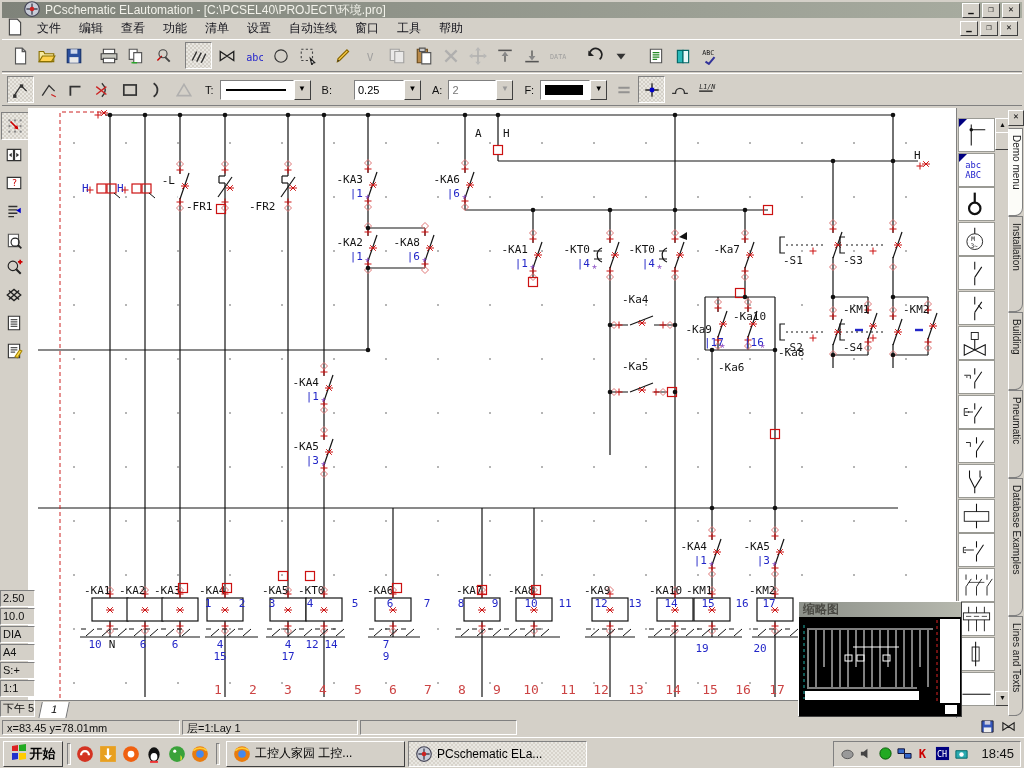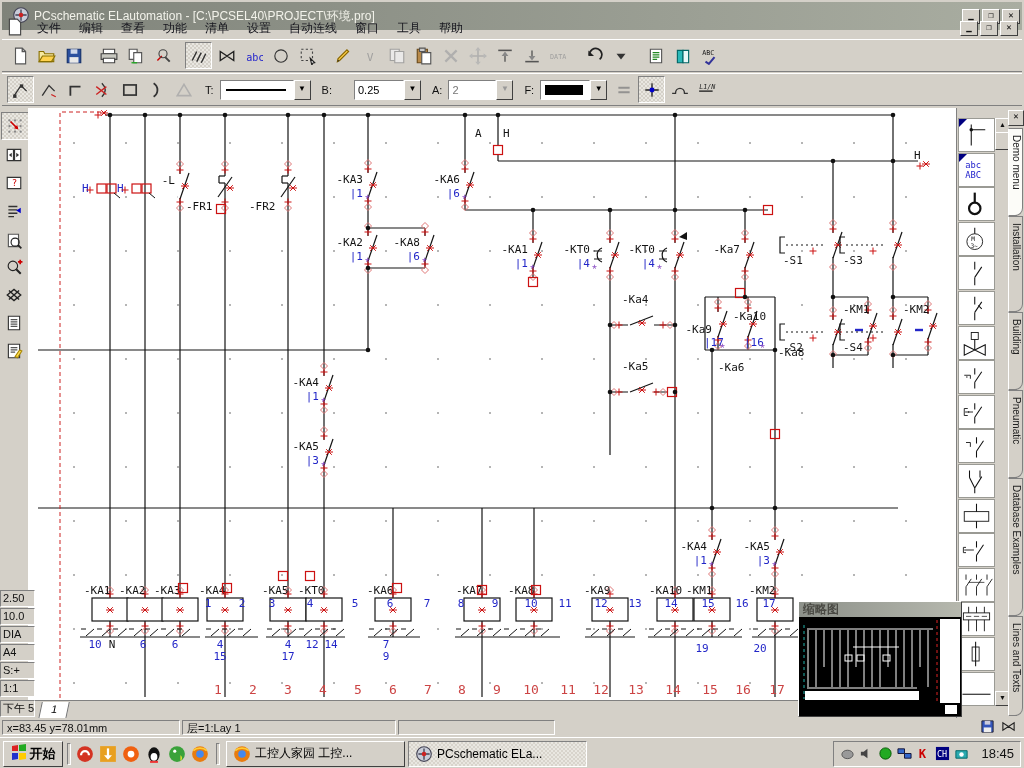--- a/index.html
+++ b/index.html
@@ -2,23 +2,23 @@
 <html><head>
 <meta charset="utf-8">
 <style>
   html,body{margin:0;padding:0;background:#555;}
   #root{position:relative;width:1024px;height:768px;overflow:hidden;
         font-family:"Liberation Sans",sans-serif;background:#d4d0c8;font-size:12px;}
   .abs{position:absolute;}
   
   .raised{border:1px solid;border-color:#ffffff #404040 #404040 #ffffff;background:#d4d0c8;}
   .sunken{border:1px solid;border-color:#808080 #ffffff #ffffff #808080;background:#d4d0c8;}
-  #titlebar{left:2px;top:2px;width:1020px;height:28px;
+  #titlebar{left:2px;top:2px;width:1020px;height:16px;
     background:linear-gradient(90deg,#7f837a,#a9ada1);color:#f2f2ea;
-    display:flex;align-items:center;padding-left:10px;box-sizing:border-box;}
+    display:flex;align-items:center;padding-left:21px;box-sizing:border-box;}
   #titlebar .ttxt{font-size:12px;white-space:nowrap;margin-left:4px;}
   .winbtn{width:16px;height:13px;font-size:9px;line-height:11px;text-align:center;
     color:#111;font-family:"DejaVu Sans Mono",monospace;}
   #menubar{left:2px;top:18px;width:1020px;height:21px;display:flex;align-items:center;}
   .menu-item{padding:3px 9px;color:#15151d;}
   .tbar{left:2px;width:1020px;height:33px;display:flex;align-items:center;
     border-top:1px solid #fff;border-bottom:1px solid #808080;padding-left:4px;box-sizing:border-box;}
   .tb-btn{width:25px;height:25px;display:flex;align-items:center;justify-content:center;margin:0 1px;}
   .tb-btn.pr{border:1px solid;border-color:#808080 #fff #fff #808080;
     background:repeating-conic-gradient(#e9e7e1 0% 25%, #d4d0c8 0% 50%) 0 0/4px 4px;}
@@ -1513,21 +1513,21 @@
           <line x1="5" y1="8" x2="5" y2="82" stroke="#20b2aa" stroke-width="1" stroke-dasharray="3,3"></line>
           <line x1="138" y1="3" x2="138" y2="85" stroke="#dd2222" stroke-width="1" stroke-dasharray="3,3"></line>
           <rect x="0" y="86" width="162" height="13" fill="#000"></rect>
           <rect x="146" y="88" width="12" height="9" fill="#fff"></rect>
         </svg>
     </div>
   </div>
 
   <div id="statusbar" class="abs">
     <span class="sb-panel" style="width:178px;">x=83.45 y=78.01mm</span>
-    <span class="sb-panel" style="width:214px;">层=1:Lay 1</span>
+    <span class="sb-panel" style="width:176px;">层=1:Lay 1</span>
     <span class="sb-panel" style="width:157px;"></span>
     <span style="margin-left:auto;display:flex;gap:6px;margin-right:6px;">
       <span id="sb-save"><svg width="15" height="15" viewBox="0 0 16 16">
             <path d="M2 2h12v12H2z" fill="#3355bb" stroke="#223" stroke-width="1"></path>
             <path d="M5 2h6v4H5z" fill="#ccd" stroke="none" stroke-width="1"></path>
             <path d="M4 9h8v5H4z" fill="#eee" stroke="none" stroke-width="1"></path>
           </svg></span>
       <span id="sb-sym"><svg width="15" height="15" viewBox="0 0 16 16">
             <path d="M2 4v8l6-4zM14 4v8l-6-4z" fill="none" stroke="#222" stroke-width="1.2"></path>
           </svg></span>

